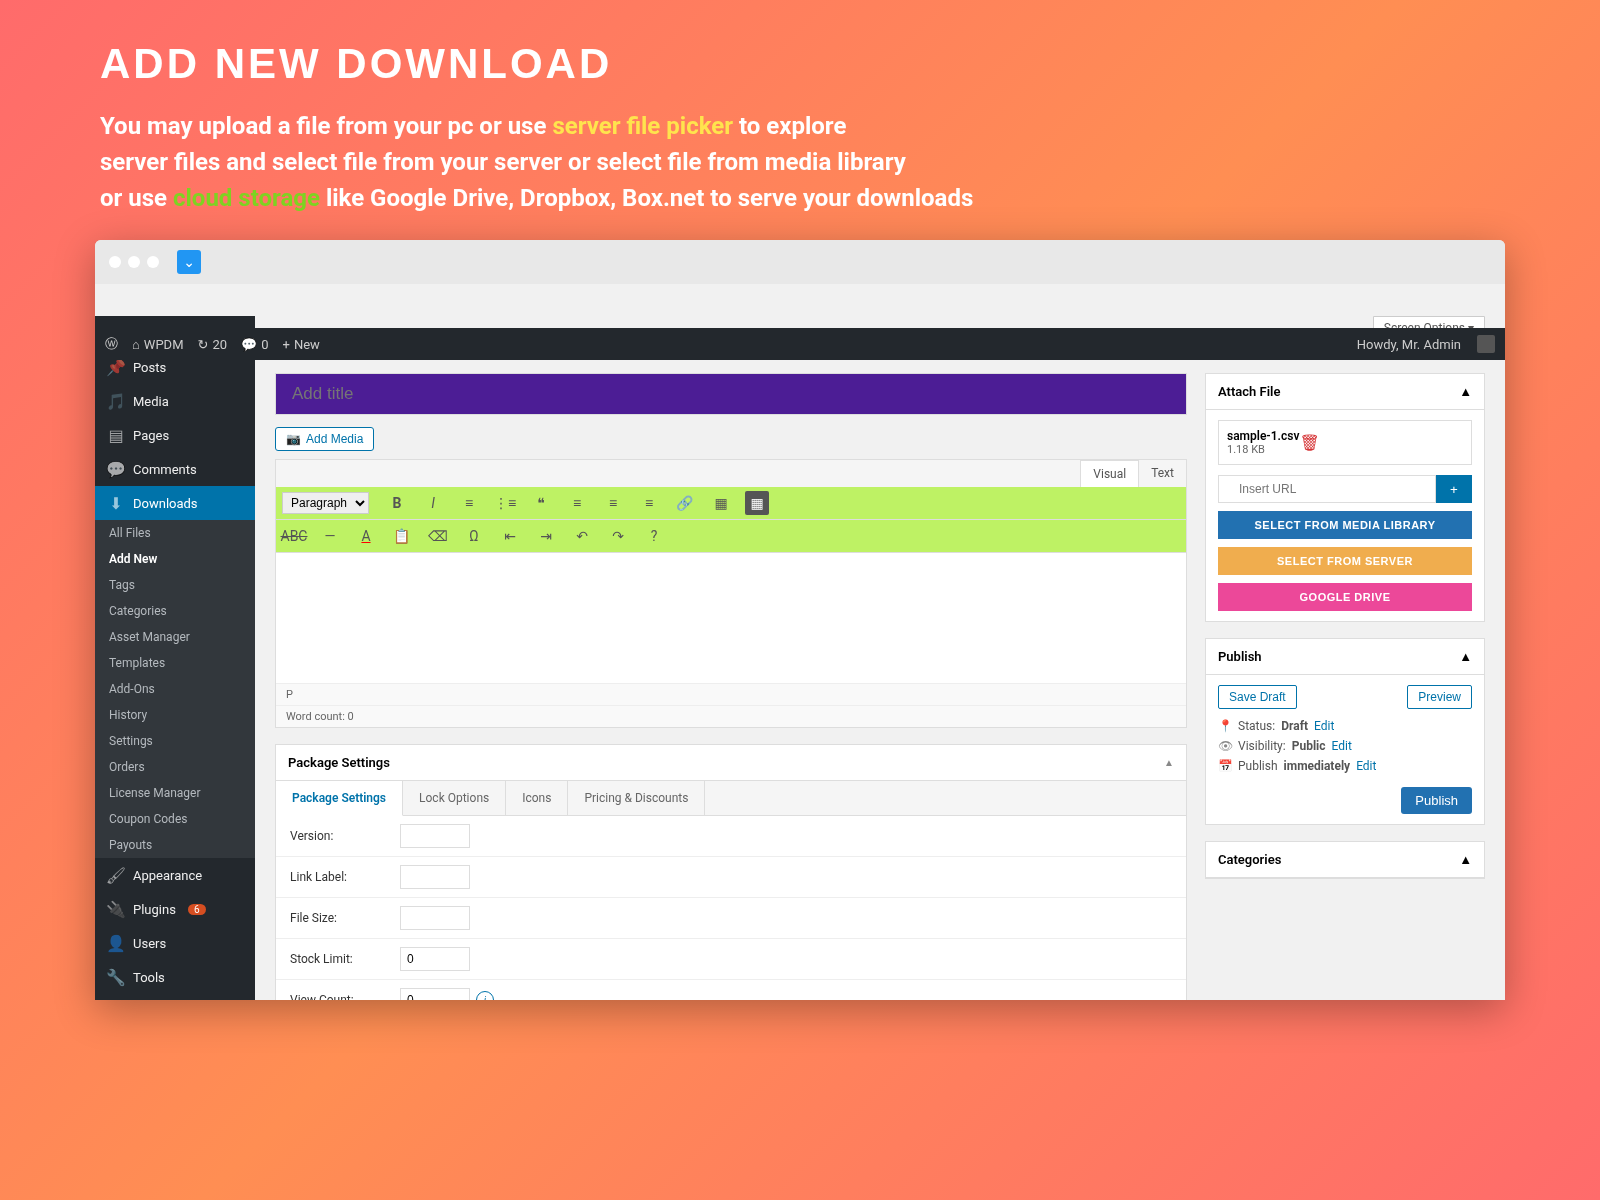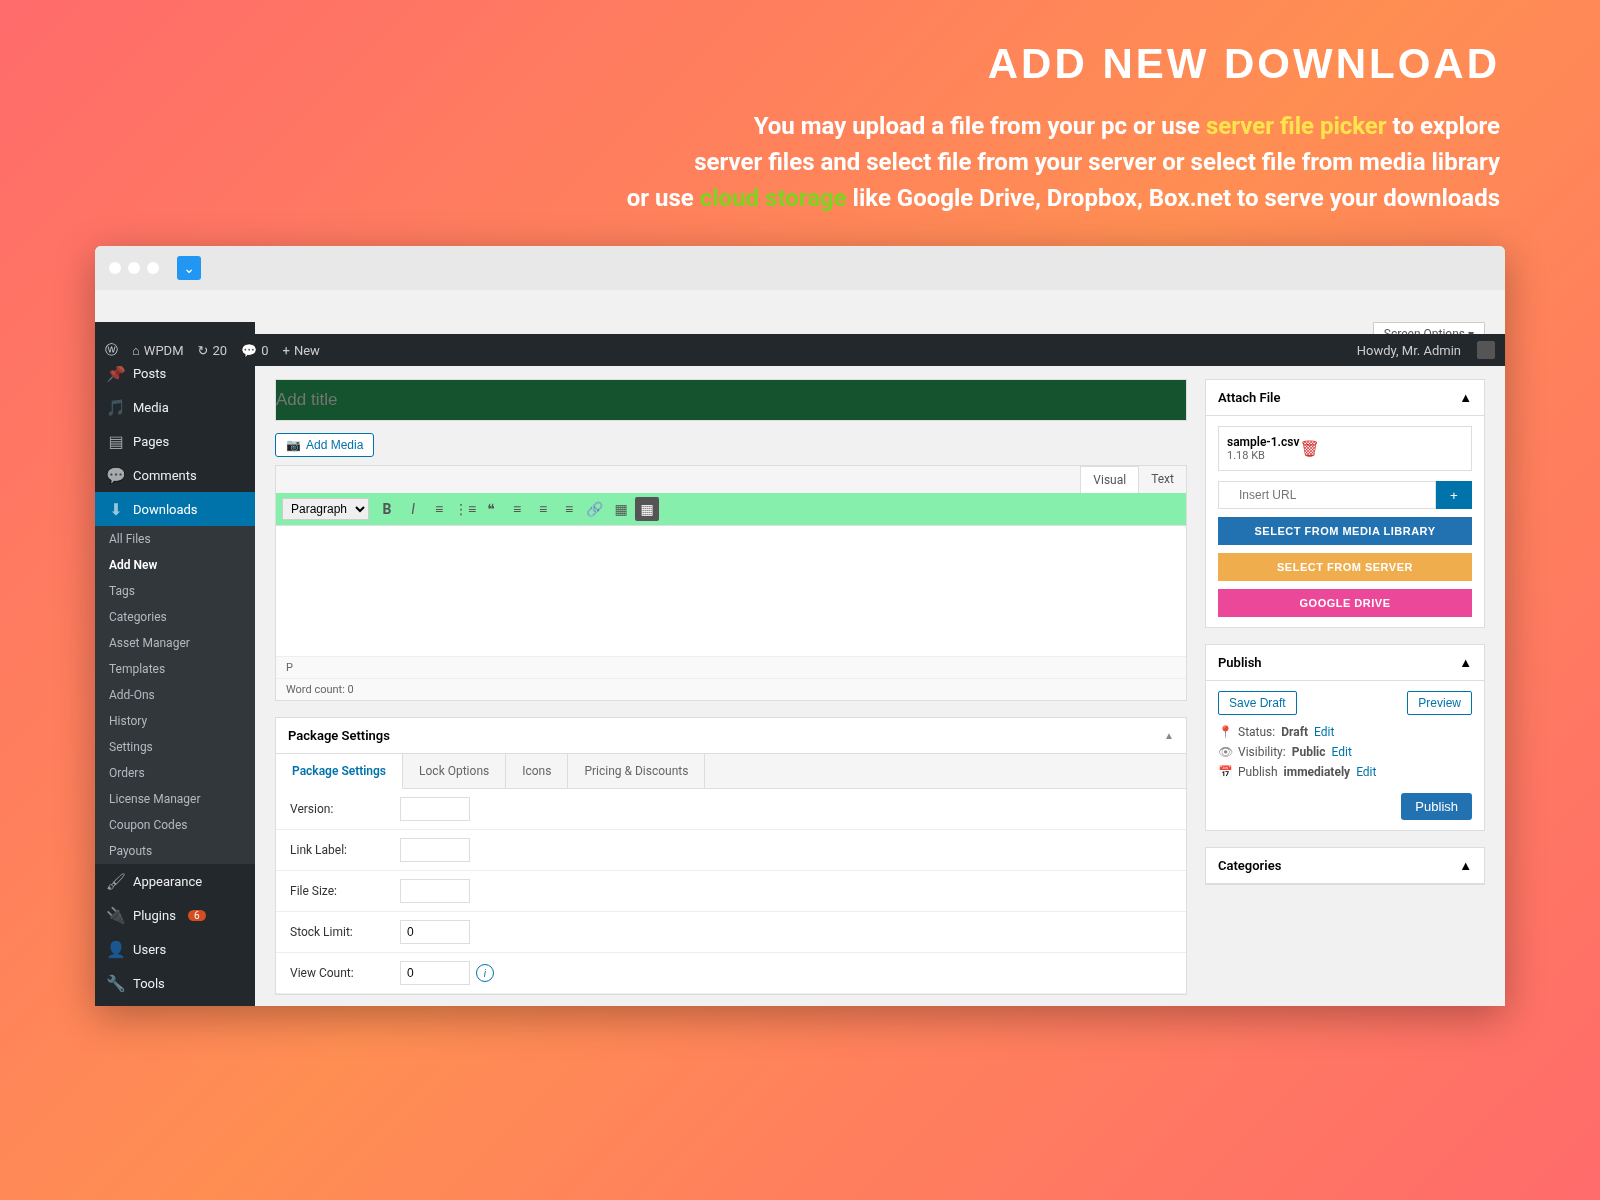--- a/index.html
+++ b/index.html
@@ -1,17 +1,17 @@
 <!DOCTYPE html>
 <html><head>
 <meta charset="utf-8">
 <style>
 *{box-sizing:border-box;margin:0;padding:0}
 body{font-family:-apple-system,BlinkMacSystemFont,"Segoe UI",Roboto,sans-serif;background:linear-gradient(135deg,#ff6b6b 0%,#ff8e53 50%,#ff6b6b 100%);min-height:1200px;overflow:hidden}
-.hero{text-align:right;padding:40px 100px 30px;color:#fff}
+.hero{text-align:left;padding:40px 100px 24px;color:#fff}
 .hero h1{font-size:42px;font-weight:700;letter-spacing:3px;margin-bottom:20px;font-family:Arial,sans-serif}
 .hero p{font-size:24px;line-height:1.5;font-weight:700}
 .hl-yellow{color:#ffe44d}
 .hl-green{color:#7ed321}
 .browser{margin:0 95px;background:#e8e8e8;border-radius:6px 6px 0 0;overflow:hidden;box-shadow:0 10px 40px rgba(0,0,0,0.3);height:760px}
 .browser-bar{background:#e8e8e8;padding:10px 14px;display:flex;align-items:center;gap:10px}
 .traffic{display:flex;gap:7px}
 .dot{width:12px;height:12px;border-radius:50%;background:#fff}
 .app-icon{width:24px;height:24px;background:#2196F3;border-radius:3px;display:flex;align-items:center;justify-content:center;color:#fff;font-size:14px;margin-left:8px}
 .url-bar{flex:1;background:#fff;border-radius:3px;padding:5px 10px;color:#999;font-size:13px;font-weight:500}
@@ -28,27 +28,27 @@
 .submenu{background:#32373c}
 .submenu .sub-item{padding:6px 12px 6px 14px;font-size:12px;color:#b4b9be;cursor:pointer}
 .submenu .sub-item.current{color:#fff;font-weight:600}
 .badge-count{background:#d54e21;color:#fff;border-radius:9px;padding:0 6px;font-size:10px;margin-left:4px}
 .content{flex:1;margin-top:32px;padding:12px 20px;overflow:auto;height:calc(100% - 32px)}
 .screen-opts{float:right;background:#fff;border:1px solid #ccc;padding:4px 10px;font-size:12px;color:#555;border-radius:0 0 3px 3px;margin-top:-12px}
 .page-title{font-size:22px;font-weight:400;margin:8px 0 12px;color:#23282d}
 .main-cols{display:flex;gap:18px}
 .col-main{flex:1}
 .col-side{width:280px}
-.title-input{width:100%;padding:10px 0;font-size:17px;border:1px solid #ddd;background:#14532d;color:#999}
+.title-input{width:100%;padding:10px 16px;font-size:17px;border:1px solid #ddd;background:#4c1d95;color:#999}
 .add-media-btn{display:inline-flex;align-items:center;gap:5px;border:1px solid #0073aa;color:#0073aa;background:#fff;padding:4px 10px;font-size:12px;border-radius:3px;margin:12px 0 8px;cursor:pointer}
 .editor-wrap{border:1px solid #ddd;background:#fff}
 .editor-tabs{display:flex;justify-content:flex-end;background:#f5f5f5;font-size:12px}
 .editor-tabs span{padding:6px 12px;cursor:pointer;color:#555}
 .editor-tabs span.active{background:#fff;border:1px solid #ddd;border-bottom:none}
-.toolbar{background:#86efac;border-bottom:1px solid #ddd;padding:4px 6px;display:flex;align-items:center;gap:2px;flex-wrap:wrap}
+.toolbar{background:#bef264;border-bottom:1px solid #ddd;padding:4px 6px;display:flex;align-items:center;gap:12px;flex-wrap:wrap}
 .toolbar select{font-size:12px;padding:2px 4px;border:1px solid #ccc;margin-right:4px}
 .tb-btn{width:24px;height:24px;display:inline-flex;align-items:center;justify-content:center;cursor:pointer;color:#555;font-size:14px;border-radius:2px}
 .tb-btn.boxed{background:#555;color:#fff}
 .editor-body{min-height:130px;padding:10px}
 .editor-status{display:flex;justify-content:space-between;padding:4px 10px;font-size:11px;color:#666;border-top:1px solid #eee;background:#f9f9f9}
 .panel{background:#fff;border:1px solid #ddd;margin-top:16px}
 .panel-hd{padding:10px 12px;font-weight:600;font-size:13px;border-bottom:1px solid #ddd;display:flex;justify-content:space-between;align-items:center}
 .panel-hd .toggle{color:#888;font-size:10px}
 .tabs{display:flex;background:#f5f5f5;border-bottom:1px solid #ddd;font-size:12px}
 .tabs .tab{padding:10px 16px;cursor:pointer;color:#666;border-right:1px solid #ddd}
@@ -211,20 +211,37 @@
               <span class="tb-btn">≡</span>
               <span class="tb-btn">⋮≡</span>
               <span class="tb-btn">❝</span>
               <span class="tb-btn">≡</span>
               <span class="tb-btn">≡</span>
               <span class="tb-btn">≡</span>
               <span class="tb-btn">🔗</span>
               <span class="tb-btn">▦</span>
               <span class="tb-btn boxed">▦</span>
             </div>
+            <div class="toolbar">
+              <span class="tb-btn">
+                  <s>ABC</s>
+                </span>
+              <span class="tb-btn">—</span>
+              <span class="tb-btn">
+                  <u style="text-decoration-color:red">A</u>
+                </span>
+              <span class="tb-btn">📋</span>
+              <span class="tb-btn">⌫</span>
+              <span class="tb-btn">Ω</span>
+              <span class="tb-btn">⇤</span>
+              <span class="tb-btn">⇥</span>
+              <span class="tb-btn">↶</span>
+              <span class="tb-btn">↷</span>
+              <span class="tb-btn">?</span>
+            </div>
             <div class="editor-body"></div>
             <div class="editor-status">
               <span>P</span>
             </div>
             <div class="editor-status">
               <span>Word count: 0</span>
             </div>
           </div>
 
           <div class="panel">

